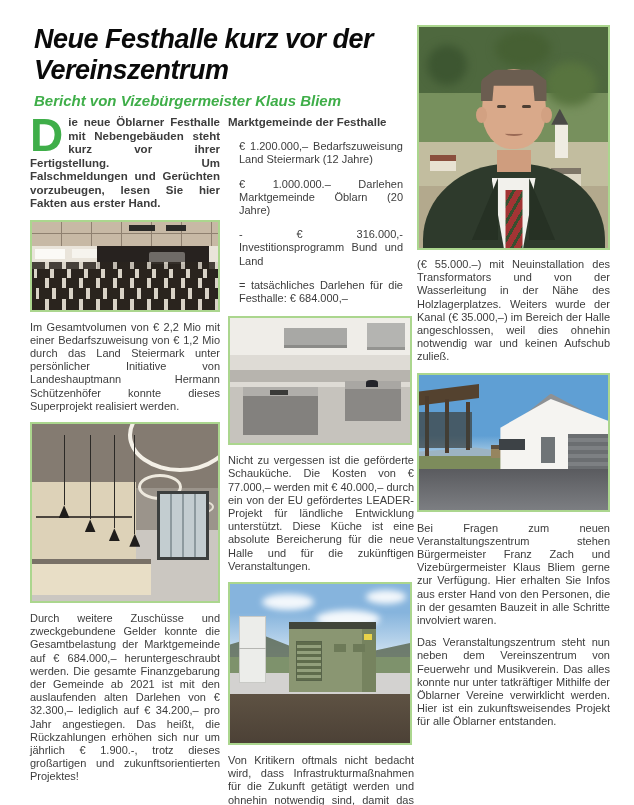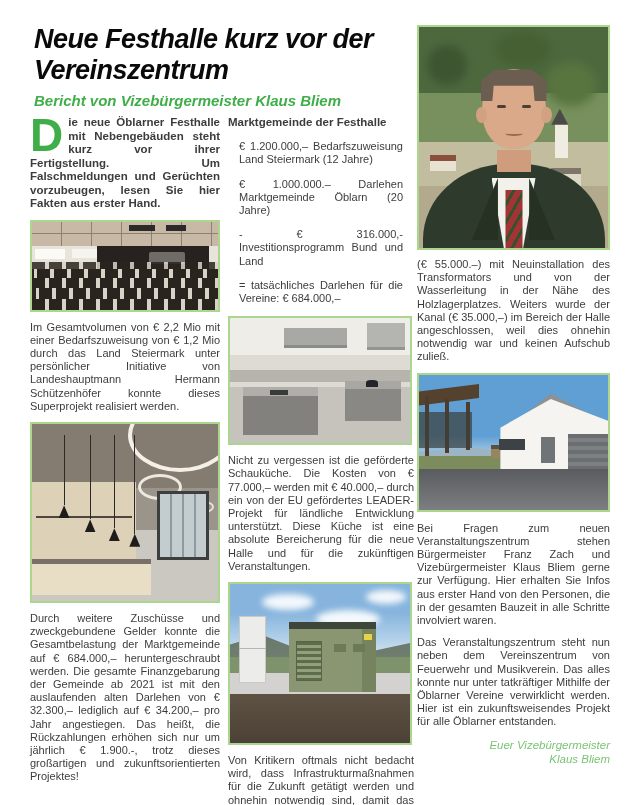--- a/index.html
+++ b/index.html
@@ -179,21 +179,21 @@
     </div>
 
     <p class="para">Durch weitere Zuschüsse und zweckgebundene Gelder konnte die Gesamtbelastung der Marktgemeinde auf € 684.000,– heruntergeschraubt werden. Die gesamte Finanzgebarung der Gemeinde ab 2021 ist mit den auslaufenden alten Darlehen von € 32.300,– lediglich auf € 34.200,– pro Jahr angestiegen. Das heißt, die Rückzahlungen erhöhen sich nur um jährlich € 1.900.-, trotz dieses großartigen und zukunftsorientierten Projektes!</p>
   </div>
 
   <div class="col col-mid">
     <p class="fin-head">Marktgemeinde der Festhalle</p>
     <p class="fin-line">€ 1.200.000,– Bedarfszuweisung Land Steiermark (12 Jahre)</p>
     <p class="fin-line">€ 1.000.000.– Darlehen Marktgemeinde Öblarn (20 Jahre)</p>
     <p class="fin-line">- € 316.000,- Investitionsprogramm Bund und Land</p>
-    <p class="fin-line">= tatsächliches Darlehen für die Vereine: € 684.000,–</p>
+    <p class="fin-line">= tatsächliches Darlehen für die Festhalle: € 684.000,–</p>
 
     <div class="photo ph-kitchen">
       <div class="kit-hood1"></div>
       <div class="kit-hood2"></div>
       <div class="kit-back"></div>
       <div class="kit-isl1"></div>
       <div class="kit-isl2"></div>
       <div class="kit-sink"></div>
       <div class="kit-pot"></div>
     </div>
@@ -261,19 +261,15 @@
       <div class="ex-win"></div>
       <div class="ex-door"></div>
       <div class="ex-garage"></div>
       <div class="ex-plinth"></div>
       <div class="ex-asphalt"></div>
     </div>
 
     <p class="para">Bei Fragen zum neuen Veranstaltungszentrum stehen Bürgermeister Franz Zach und Vizebürgermeister Klaus Bliem gerne zur Verfügung. Hier erhalten Sie Infos aus erster Hand von den Personen, die in der gesamten Bauzeit in alle Schritte involviert waren.</p>
     <p class="para">Das Veranstaltungszentrum steht nun neben dem Vereinszentrum von Feuerwehr und Musikverein. Das alles konnte nur unter tatkräftiger Mithilfe der Öblarner Vereine verwirklicht werden. Hier ist ein zukunftsweisendes Projekt für alle Öblarner entstanden.</p>
 
-    <div class="sig">
-      <span>Euer Vizebürgermeister</span><br>
-      <span>Klaus Bliem</span>
-    </div>
   </div>
 
 </div>
 
 </body></html>

